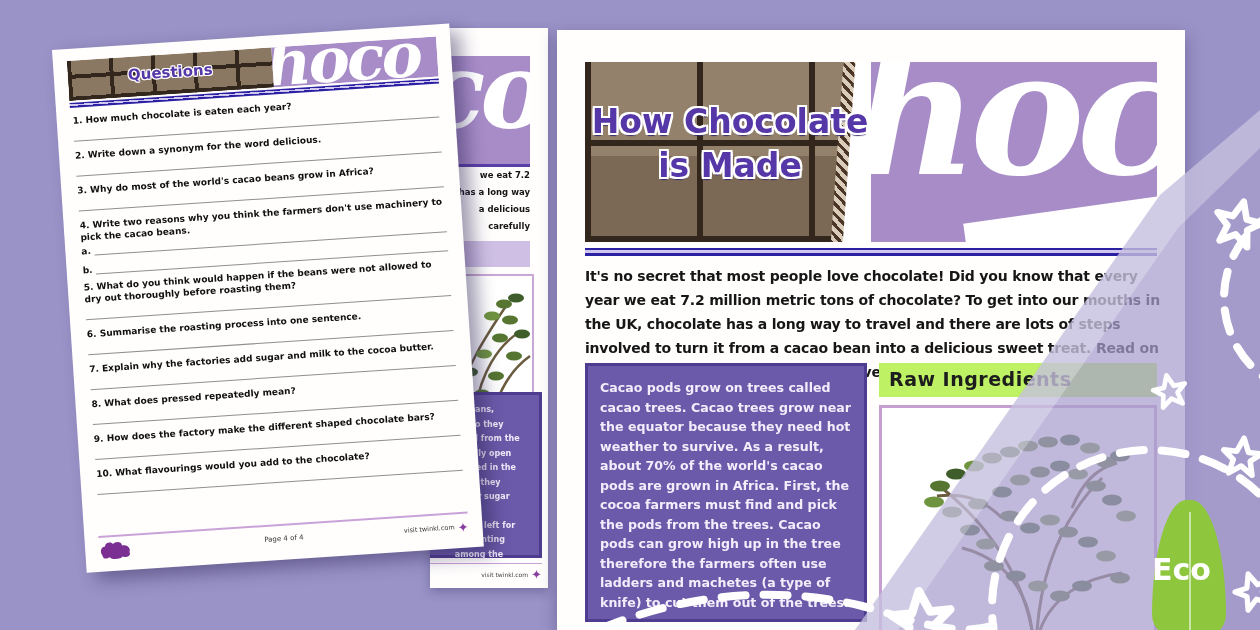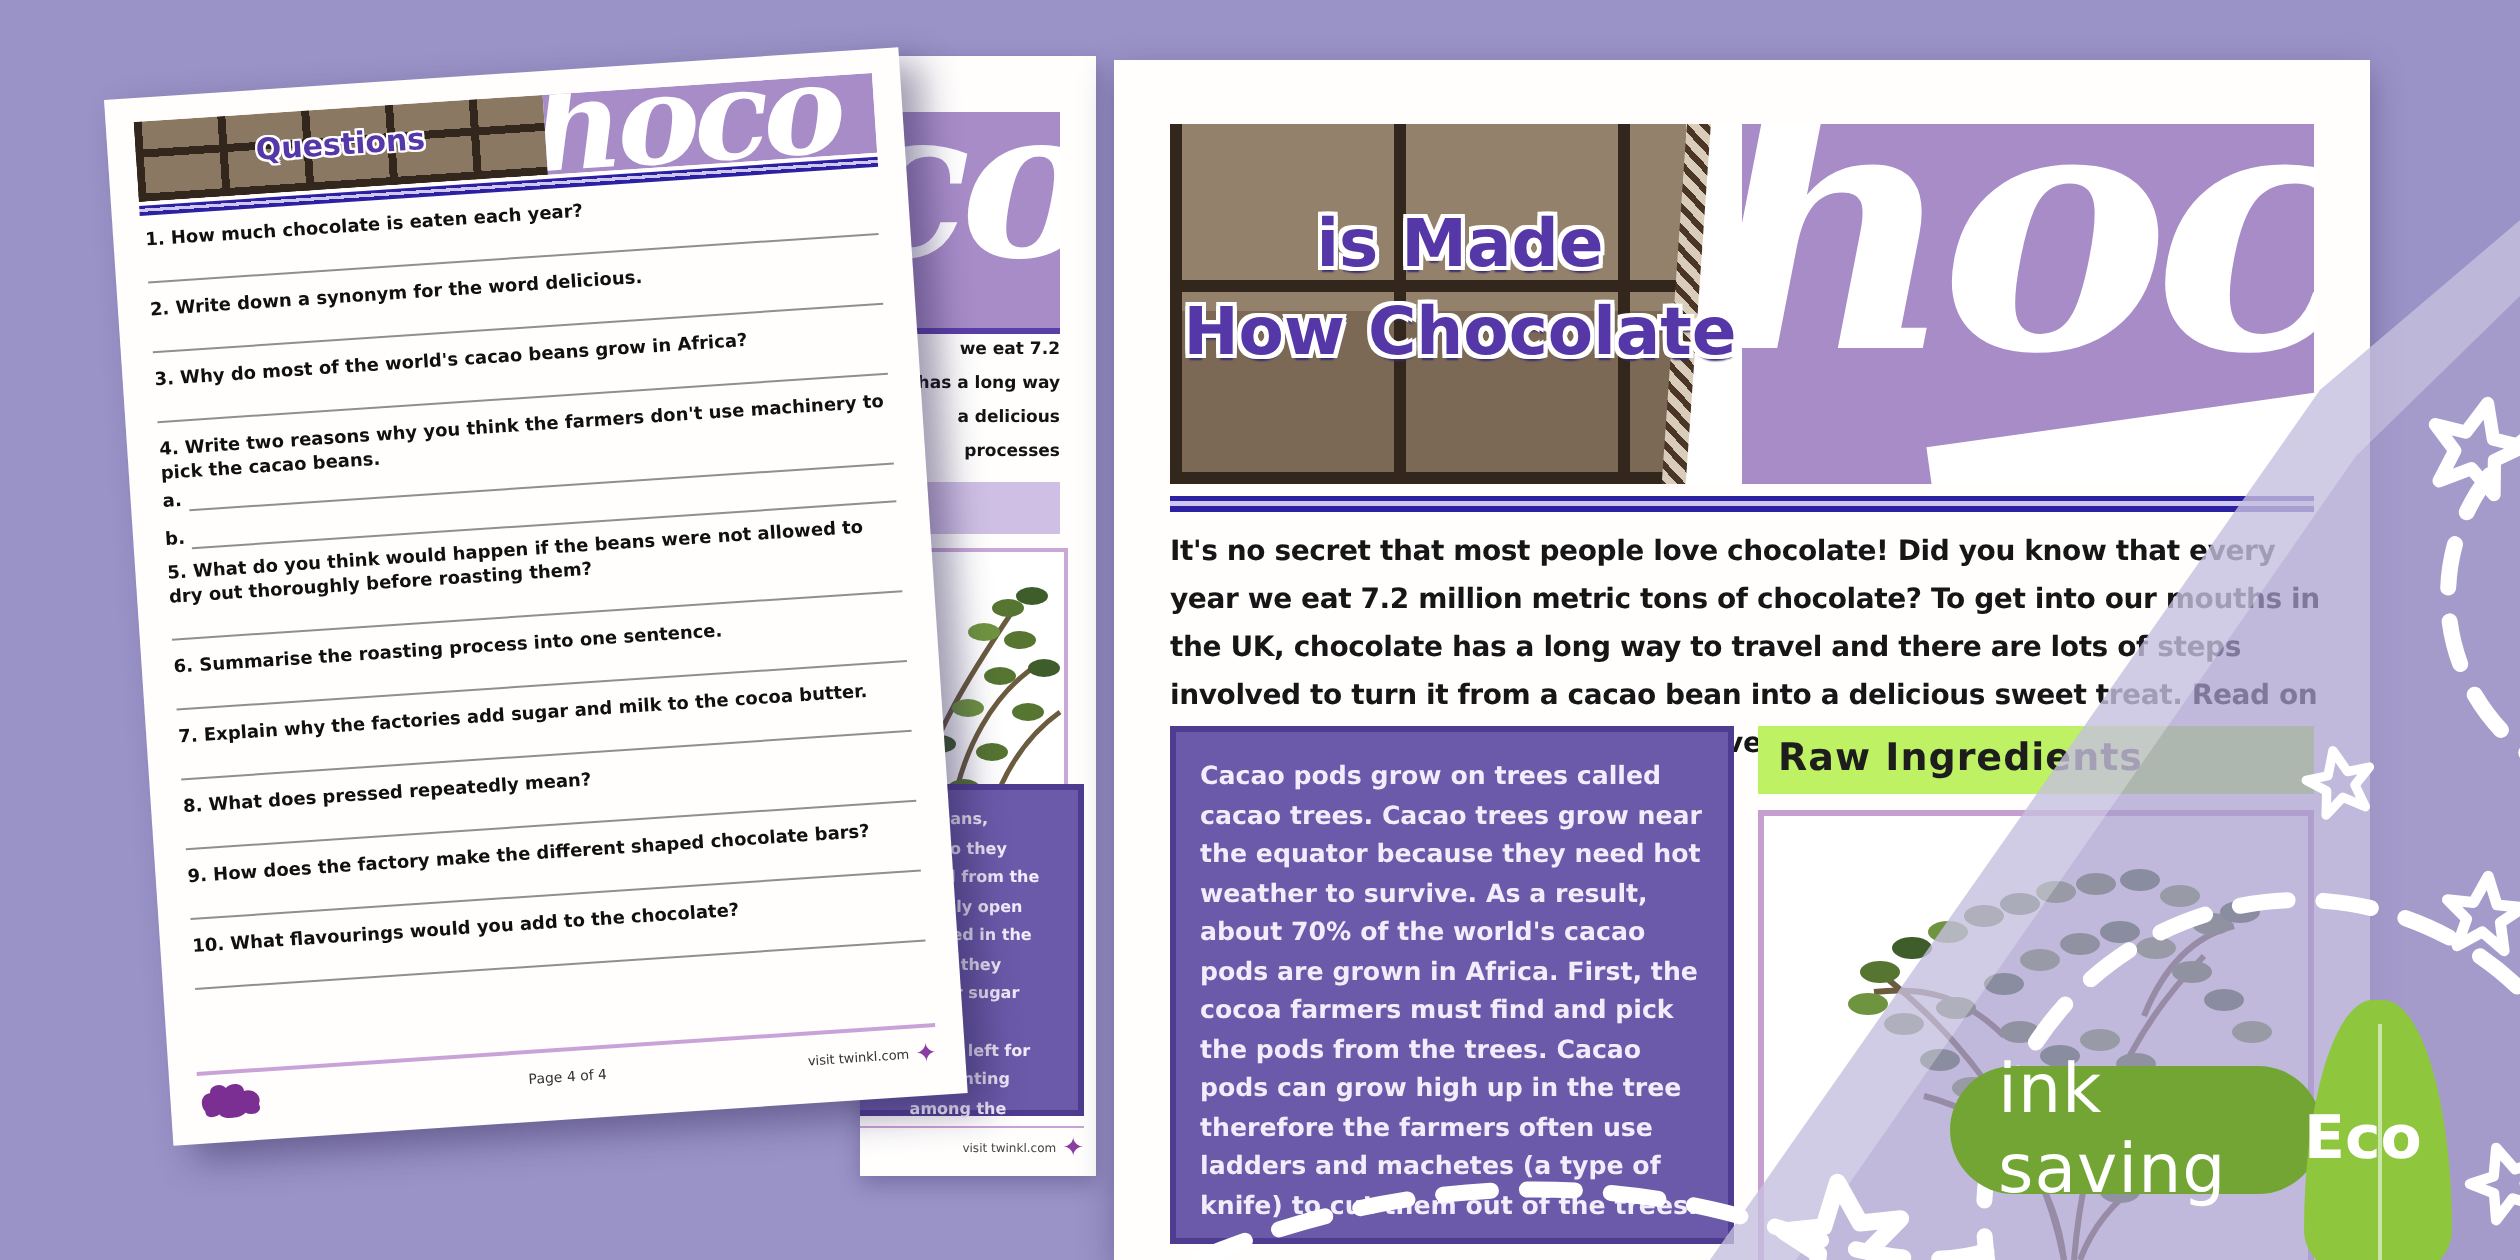--- a/index.html
+++ b/index.html
@@ -108,21 +108,21 @@
 
 <div id="stage">
 
   <div class="page" id="middle-page">
     <div id="m-panel">
       <div class="wordart">co</div>
     </div>
     <div class="m-frag" style="top:140px">we eat 7.2</div>
     <div class="m-frag" style="top:157px">has a long way</div>
     <div class="m-frag" style="top:174px">a delicious</div>
-    <div class="m-frag" style="top:191px">processes</div>
+    <div class="m-frag" style="top:191px">carefully</div>
     <div id="m-banner"></div>
     <div id="m-imgbox">
       <svg width="106" height="132" viewBox="0 0 106 132">
         <g stroke="#6b5b3f" stroke-width="2.5" fill="none">
           <path d="M30,130 C40,90 60,60 80,30"></path>
             <path d="M50,130 C55,100 70,70 95,55"></path>
           <path d="M70,128 C78,105 90,90 104,80"></path>
         </g>
         <g fill="#557531">
           <ellipse cx="78" cy="28" rx="8" ry="4.5"></ellipse>
@@ -214,22 +214,22 @@
   <div class="page" id="reading-page">
     <div id="r-header">
       <div id="r-choc" class="choc"></div>
       <div id="r-hatch"></div>
       <div id="r-wedge"></div>
       <div id="r-panel">
         <div class="wordart">hoco</div>
         <div class="panel-wedge"></div>
       </div>
       <div id="r-title" class="bubble">
+        <div>How Chocolate</div>
         <div>is Made</div>
-        <div>How Chocolate</div>
       </div>
     </div>
     <div id="r-dblline" class="dbl-line"></div>
     <div id="r-intro">It's no secret that most people love chocolate! Did you know that every year we eat 7.2 million metric tons of chocolate? To get into our mouths in the UK, chocolate has a long way to travel and there are lots of steps involved to turn it from a cacao bean into a delicious sweet treat. Read on to find out what processes are involved in making chocolate.</div>
 
     <div id="r-box1" class="pbox">Cacao pods grow on trees called cacao trees. Cacao trees grow near the equator because they need hot weather to survive. As a result, about 70% of the world's cacao pods are grown in Africa. First, the cocoa farmers must find and pick the pods from the trees. Cacao pods can grow high up in the tree therefore the farmers often use ladders and machetes (a type of knife) to cut them out of the trees.</div>
 
     <div id="r-banner">Raw Ingredients</div>
 
     <div id="r-imgbox">
@@ -299,21 +299,18 @@
       <circle cx="1150" cy="608" r="158" fill="none" stroke="#ffffff" stroke-width="8" stroke-dasharray="24 18" stroke-linecap="round"></circle>
       <path d="M600,629 C690,592 780,586 862,606 C905,617 955,640 998,624" fill="none" stroke="#ffffff" stroke-width="8" stroke-dasharray="24 18" stroke-linecap="round"></path>
     </g>
     <use href="#star" x="-24" y="-24" width="48" height="48" transform="translate(1238,225) rotate(14) scale(1.2)"></use>
     <use href="#star" x="-24" y="-24" width="48" height="48" transform="translate(1170,392) rotate(-12) scale(0.85)"></use>
     <use href="#star" x="-24" y="-24" width="48" height="48" transform="translate(1242,458) rotate(6)"></use>
     <use href="#star" x="-24" y="-24" width="48" height="48" transform="translate(1254,592) rotate(-18) scale(0.95)"></use>
     <use href="#star" x="-24" y="-24" width="48" height="48" transform="translate(922,622) rotate(-6) scale(1.55)"></use>
   </svg>
 
-  <div id="ink-badge">
-    <span>ink saving</span>
-  </div>
   <div id="eco-leaf">
     <div class="vein"></div>
     <div class="eco-label">Eco</div>
   </div>
 
 </div>
 
 </body></html>

